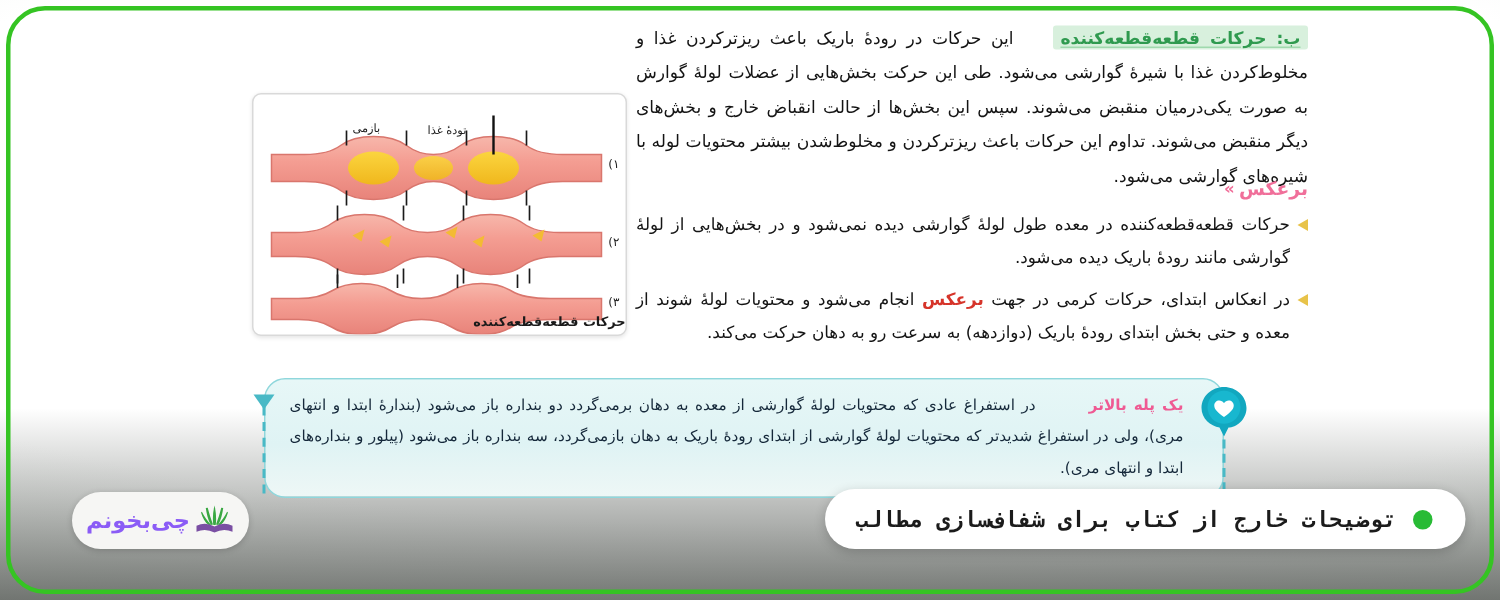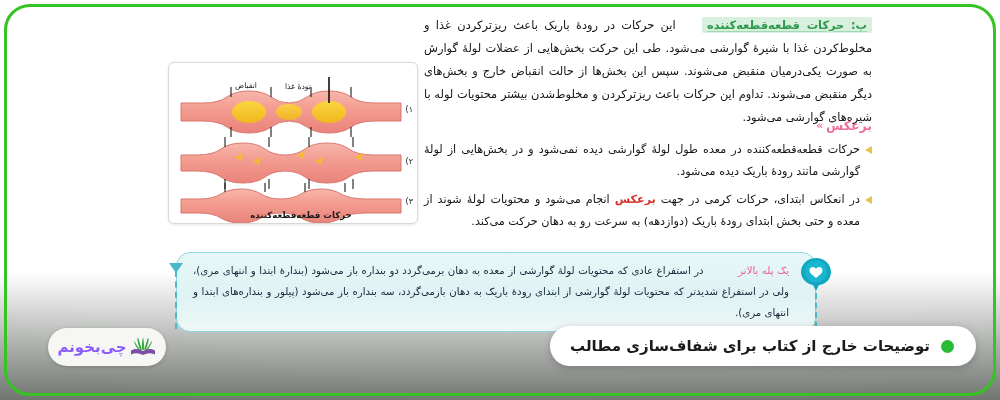--- a/index.html
+++ b/index.html
@@ -56,40 +56,40 @@
   .note-body{flex:1 1 auto;}
   .em-red{color:#d6342a;font-weight:bold;}
 
   
   .figure{
     position:absolute;left:168px;top:62px;width:248px;height:160px;
     background:#fff;border:1px solid #d9d9d9;border-radius:6px;
     box-shadow:0 1px 3px rgba(0,0,0,.10);overflow:hidden;
   }
   .fig-cap{
-    position:absolute;bottom:3px;left:16px;right:0;text-align:center;
+    position:absolute;bottom:3px;left:16px;right:0;
     font-size:8.6px;font-weight:bold;color:#1a1a1a;direction:rtl;
   }
   .row-num{
     position:absolute;right:4px;font-size:8px;color:#222;direction:rtl;
   }
   .lbl{position:absolute;font-size:7.6px;color:#1a1a1a;direction:rtl;white-space:nowrap;}
 
   
   .bluebox{
     position:absolute;left:176px;top:252px;width:638px;height:78px;
     background:linear-gradient(180deg,#e7f7f7 0%,#dff3f4 55%,#eef7f6 100%);
     border:1.5px solid #8fd7dc;border-radius:14px;
     direction:rtl;
   }
   .bluebox .inner{
     padding:7px 26px 6px 16px;font-size:10.2px;line-height:21px;
     color:#15283a;text-align:justify;
   }
-  .pink-lead{color:#ef5a93;font-weight:normal;margin-left:31px;}
+  .pink-lead{color:#ef5a93;font-weight:bold;margin-left:31px;}
   .bubble{
     position:absolute;right:-18px;top:4px;width:34px;height:34px;z-index:12;
   }
   .dash-right{
     position:absolute;right:-2px;top:40px;height:44px;border-right:2.5px dashed #49b9c6;z-index:11;
   }
   .arrow-down{
     position:absolute;right:-8px;top:84px;width:0;height:0;
     border-left:7px solid transparent;border-right:7px solid transparent;
     border-top:10px solid #b9e2e6;z-index:11;
@@ -104,21 +104,21 @@
   }
 
   
   .caption-pill{
     position:absolute;left:550px;top:326px;height:40px;
     display:flex;flex-direction:row;align-items:center;gap:11px;
     padding:0 22px 0 20px;background:#ffffff;border-radius:22px;
     box-shadow:0 2px 8px rgba(0,0,0,.20);direction:rtl;z-index:30;
   }
   .caption-pill .txt{
-    font-size:15px;font-weight:bold;color:#1b1b1b;white-space:nowrap;letter-spacing:.2px;
+    font-size:15px;font-weight:bold;color:#1b1b1b;white-space:nowrap;letter-spacing:.2px;font-family:Liberation Mono, monospace;
   }
   .green-dot{width:13px;height:13px;border-radius:50%;background:#28bb35;flex:0 0 auto;}
 
   .logo-pill{
     position:absolute;left:48px;top:328px;width:118px;height:38px;
     background:#f6f6f4;border-radius:19px;z-index:30;
     display:flex;align-items:center;justify-content:center;
     box-shadow:0 1px 4px rgba(0,0,0,.18);
   }
   .logo-text{
@@ -213,21 +213,21 @@
         <g stroke="#1a1a1a" stroke-width="1.1">
           <line x1="56" y1="120" x2="56" y2="129"></line>
             <line x1="96" y1="120" x2="96" y2="129"></line>
           <line x1="136" y1="120" x2="136" y2="129"></line>
             <line x1="176" y1="120" x2="176" y2="129"></line>
         </g>
       </g>
     </svg>
 
     <span class="lbl" style="left:116px;top:3px;margin-top:16px;">تودهٔ غذا</span>
-    <span class="lbl" style="left:66px;top:18px;">انقباض</span>
+    <span class="lbl" style="left:66px;top:18px;">بازمی</span>
 
     <span class="row-num" style="top:42px;">۱)</span>
     <span class="row-num" style="top:94px;">۲)</span>
     <span class="row-num" style="top:134px;">۳)</span>
 
     <span class="fig-cap">حرکات قطعه‌قطعه‌کننده</span>
   </div>
 
   <div class="bluebox">
     <div class="inner">

